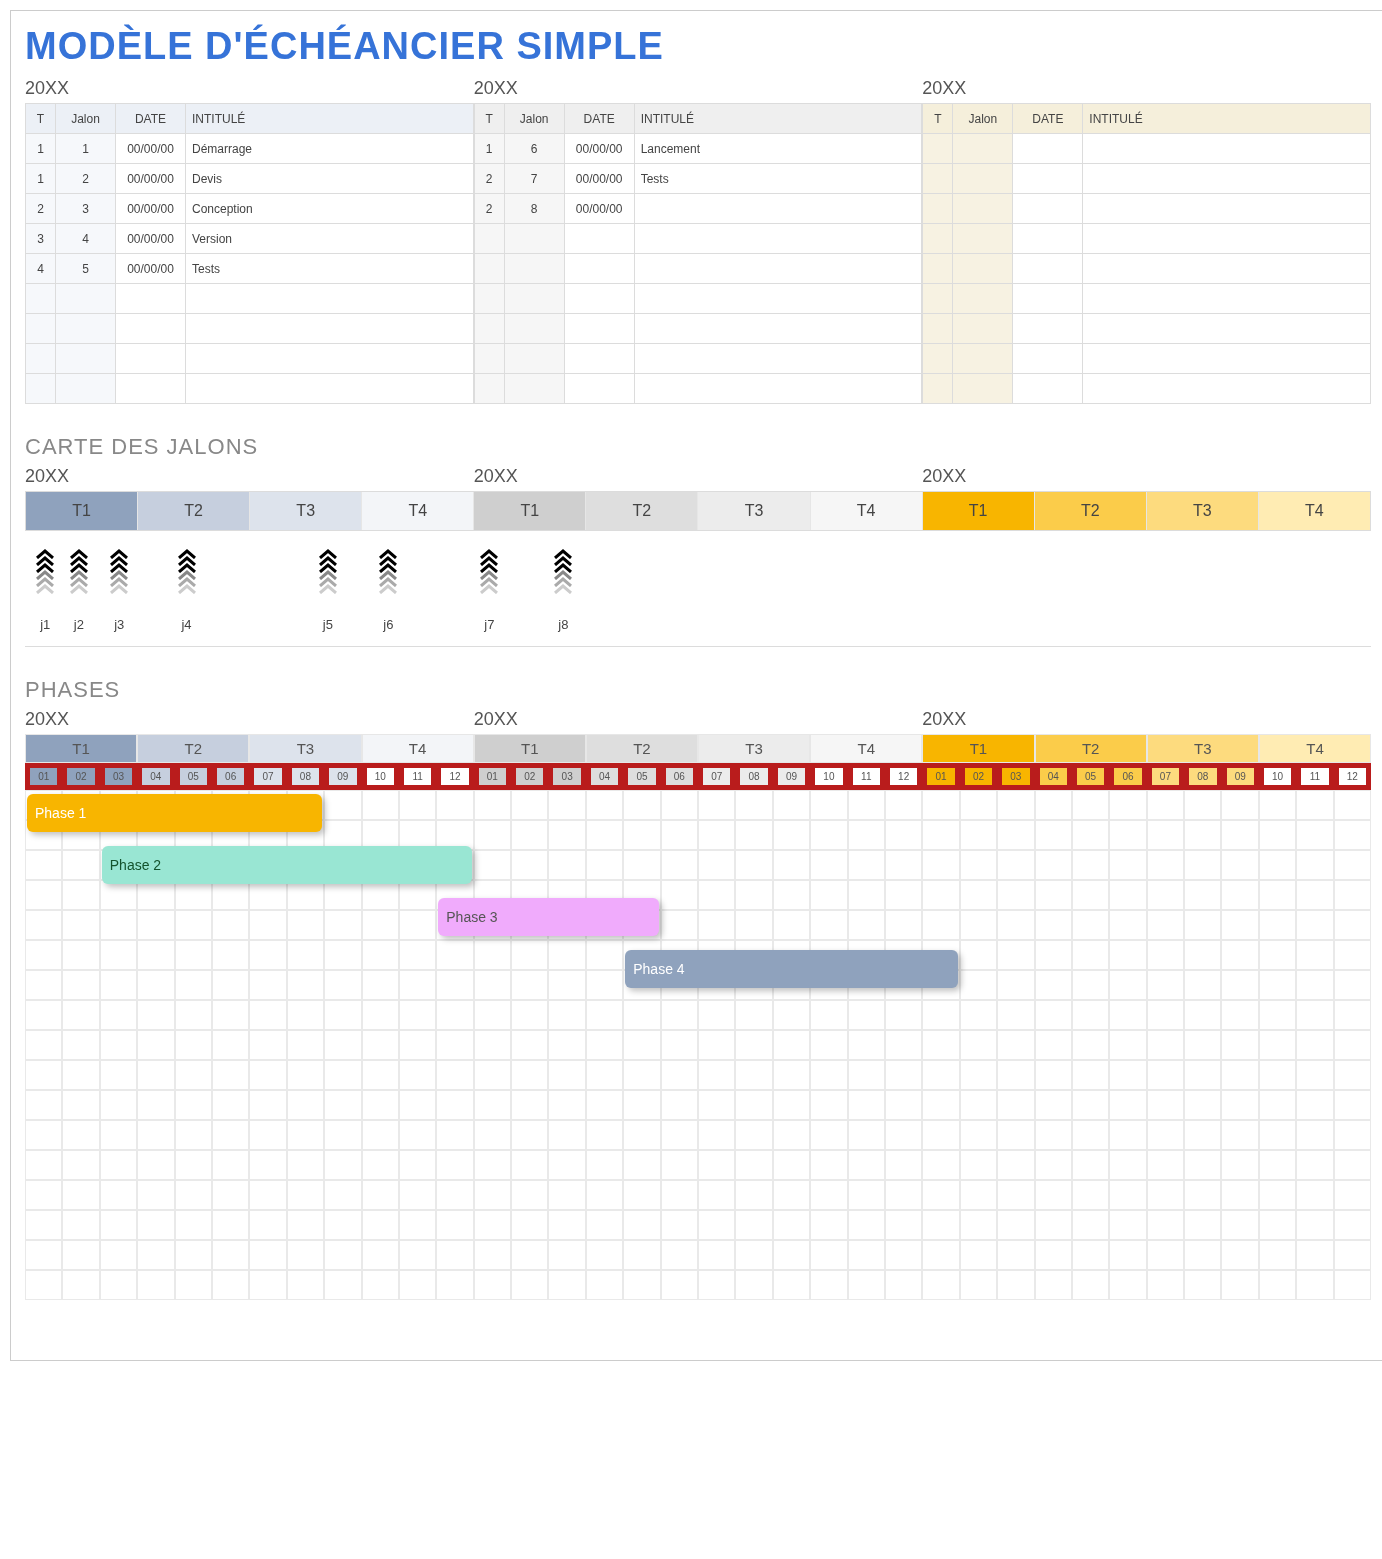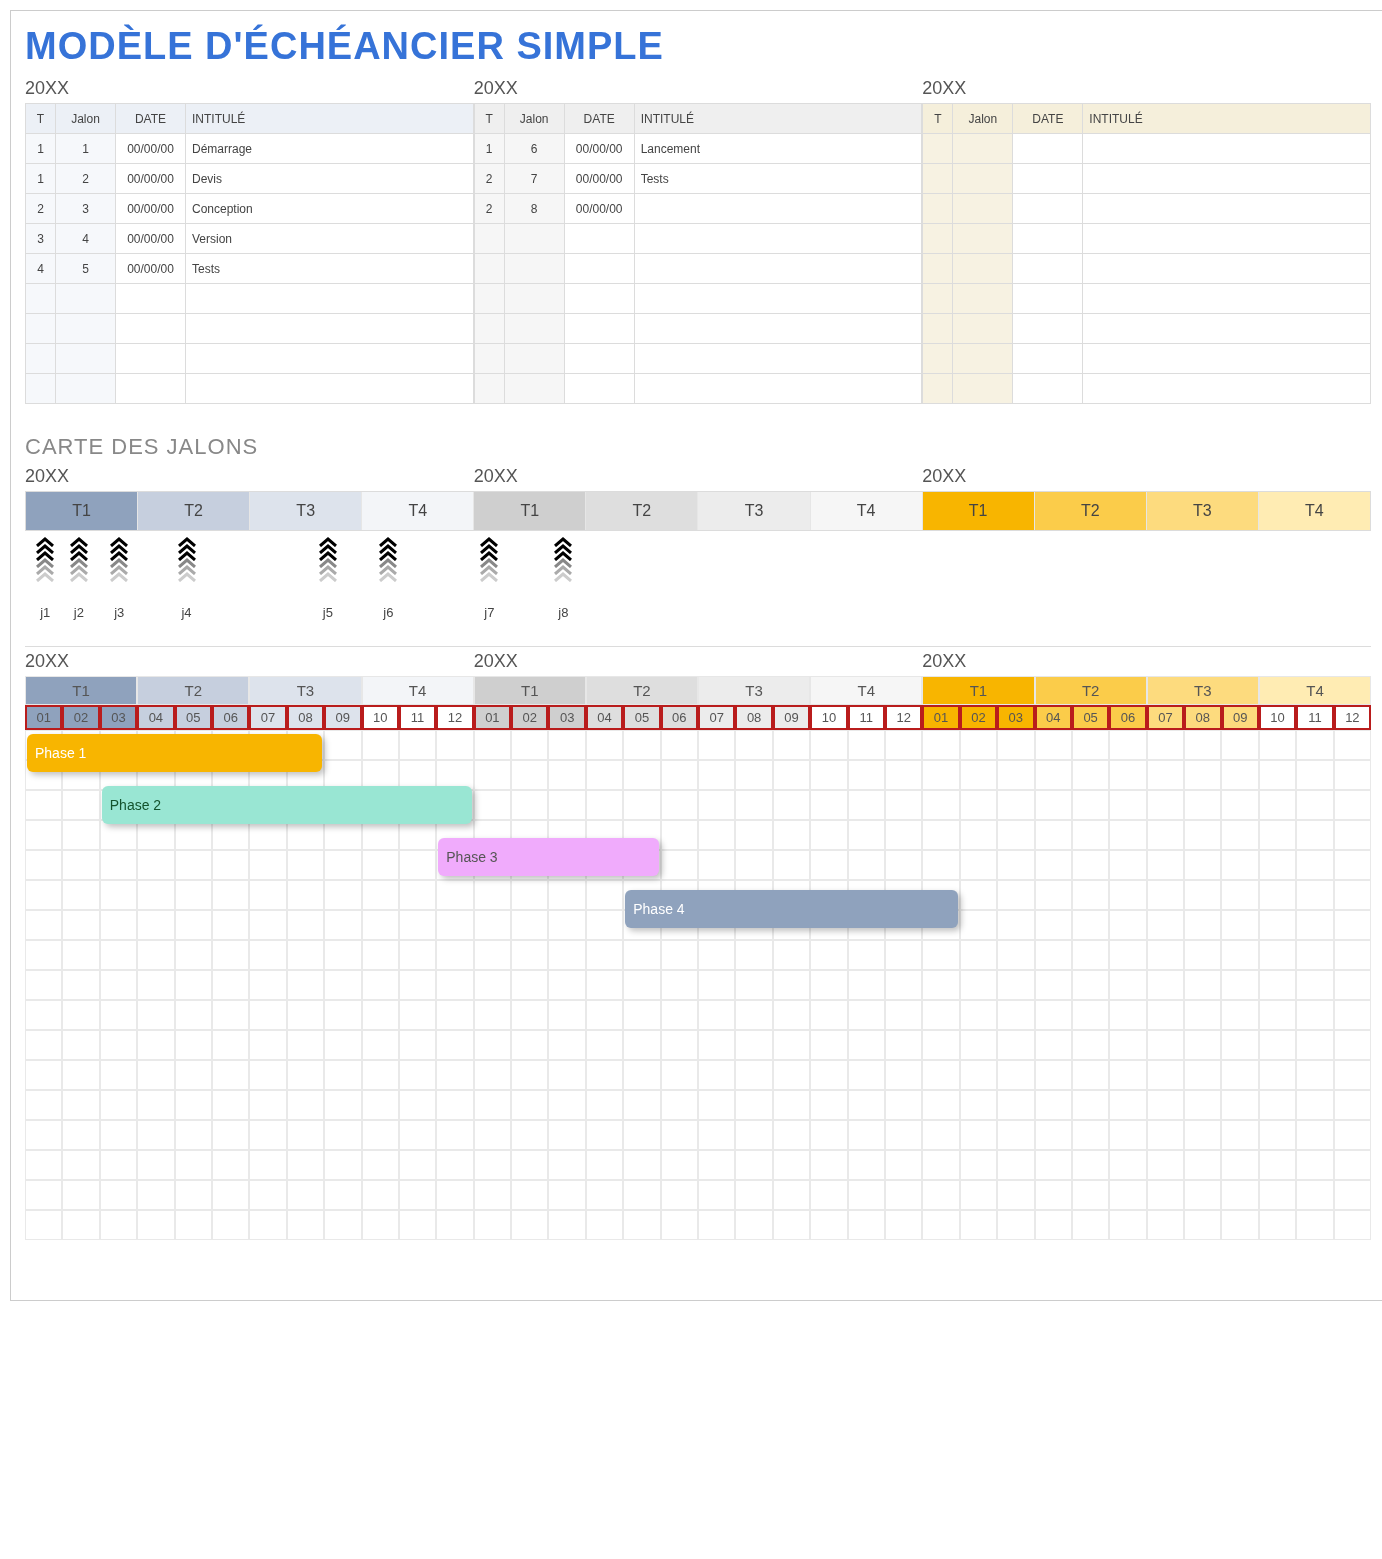--- a/index.html
+++ b/index.html
@@ -72,28 +72,28 @@
   .jalons-block.y3 td.shade{background:#f7f2e2;}
   table.jalons col.ct{width:30px;}
   table.jalons col.cj{width:60px;}
   table.jalons col.cd{width:70px;}
   table.jalons col.ci{width:auto;}
   
   .quarters{display:flex;border:1px solid var(--light-border);}
   .q{flex:1;text-align:center;padding:10px 0;font-size:16px;color:#444;border-right:1px solid #e6e6e6;}
   .q:last-child{border-right:none;}
   .markers{position:relative;height:110px;margin-top:6px;border-bottom:1px solid var(--light-border);}
-  .marker{position:absolute;top:0;display:flex;flex-direction:column;align-items:center;gap:0;}
+  .marker{position:absolute;top:12px;display:flex;flex-direction:column;align-items:center;gap:0;}
   .marker .chev{width:20px;height:8px;margin-bottom:-1px;}
   .marker .chev svg{display:block;}
   .marker .lab{font-size:13px;color:#444;margin-top:26px;}
   .ph-qrow{display:flex;}
   .ph-q{flex:1;text-align:center;font-size:15px;color:#555;padding:5px 0;border:1px solid #e7e7e7;}
   .ph-mrow{display:flex;}
-  .ph-m{flex:1;text-align:center;font-size:13px;color:#555;padding:3px 0;border:2px solid #b91c1c;}
+  .ph-m{flex:1;text-align:center;font-size:10px;color:#555;padding:3px 0;border:5px solid #b91c1c;}
   .ph-grid{position:relative;}
   .ph-grid-table{display:grid;grid-template-columns:repeat(36,1fr);}
   .ph-cell{height:30px;border:1px solid #e9e9e9;}
   .ph-bar{
     position:absolute;height:38px;border-radius:6px;
     box-shadow:3px 3px 6px rgba(0,0,0,.25);
     font-size:14px;color:#555;
     display:flex;align-items:center;padding-left:8px;
   }
 </style>
@@ -616,20 +616,21 @@
         </span>
         <span class="chev">
           <svg width="20" height="10" viewBox="0 0 20 10">
             <polyline points="2,9 10,2 18,9" fill="none" stroke="#ccc" stroke-width="3"></polyline>
           </svg>
         </span>
         <div class="lab">j8</div>
       </div>
     </div>
 
+  <div class="section-label" style="margin-top:30px">PHASES</div>
   <div class="year-row">
     <div class="year-cell" style="flex:1">20XX</div>
     <div class="year-cell" style="flex:1">20XX</div>
     <div class="year-cell" style="flex:1">20XX</div>
   </div>
 
   <div id="phases-q" class="ph-qrow">
       <div class="ph-q" style="background: rgb(143, 162, 189);">T1</div>
       <div class="ph-q" style="background: rgb(198, 207, 222);">T2</div>
       <div class="ph-q" style="background: rgb(221, 227, 236);">T3</div>

